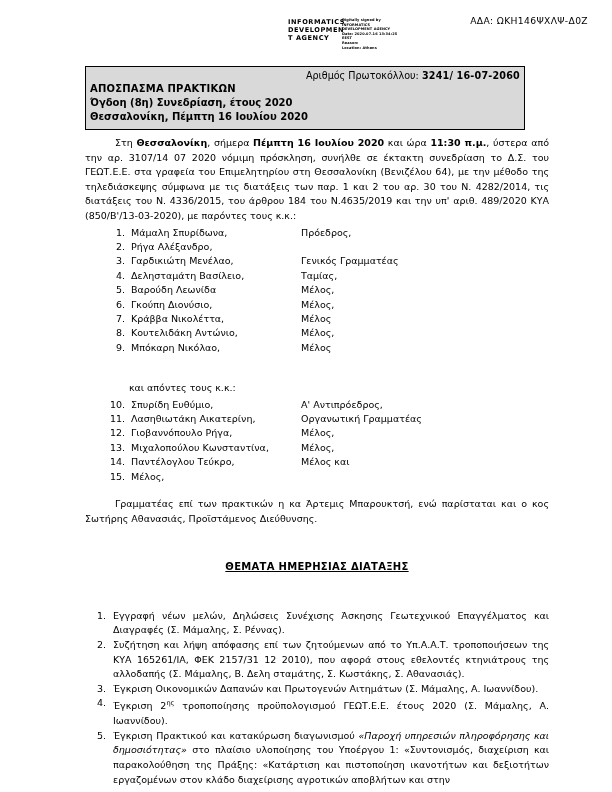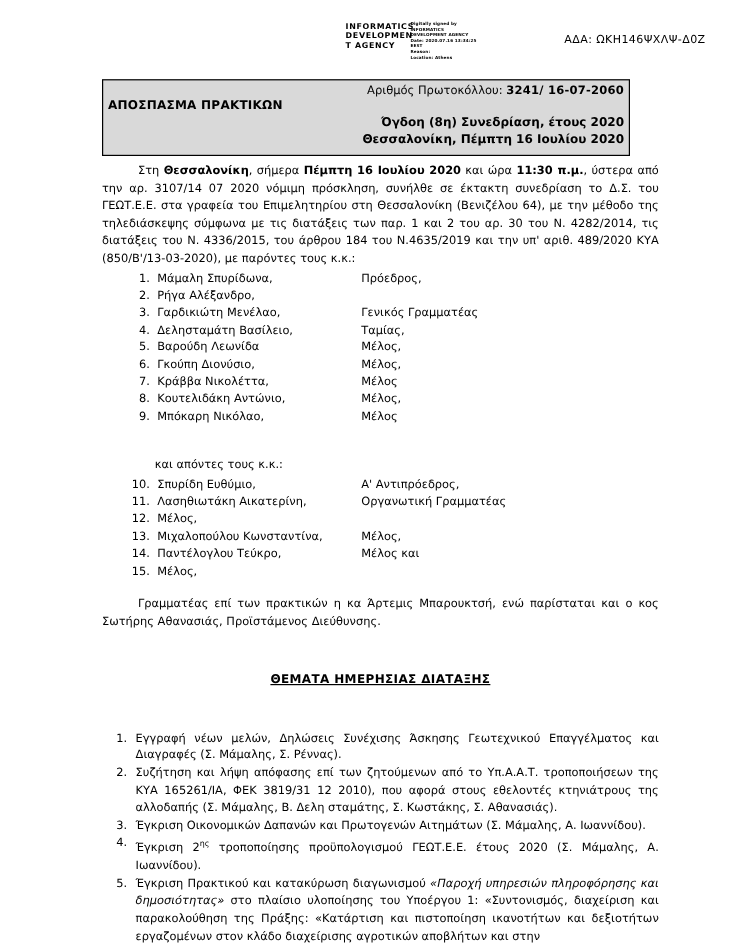--- a/index.html
+++ b/index.html
@@ -12,21 +12,21 @@
     height: 792px;
     position: relative;
     font-family: "DejaVu Sans", sans-serif;
     color: #000000;
     overflow: hidden;
   }
 
   
   .ada-line {
     position: absolute;
-    top: 28px;
+    top: 15px;
     left: 0;
     width: 588px;
     text-align: right;
     font-size: 9.2px;
     letter-spacing: 0.35px;
     white-space: nowrap;
   }
 
   
   .sig-block {
@@ -78,21 +78,21 @@
     letter-spacing: 0.2px;
   }
   .header-title {
     text-align: left;
     font-weight: bold;
     font-size: 10px;
     line-height: 14px;
     letter-spacing: 0.2px;
   }
   .header-sub {
-    text-align: right;
+    text-align: left;
     font-weight: bold;
     font-size: 10px;
     line-height: 14px;
   }
 
   
   .doc-body {
     position: absolute;
     left: 85px;
     top: 136px;
@@ -279,20 +279,21 @@
         <span class="nm">Σπυρίδη Ευθύμιο,</span>
         <span class="role">Α' Αντιπρόεδρος,</span>
       </li>
     <li>
         <span class="num">11.</span>
         <span class="nm">Λασηθιωτάκη Αικατερίνη,</span>
         <span class="role">Οργανωτική Γραμματέας</span>
       </li>
     <li>
         <span class="num">12.</span>
+        <span class="nm">Γιοβαννόπουλο Ρήγα,</span>
         <span class="role">Μέλος,</span>
       </li>
     <li>
         <span class="num">13.</span>
         <span class="nm">Μιχαλοπούλου Κωνσταντίνα,</span>
         <span class="role">Μέλος,</span>
       </li>
     <li>
         <span class="num">14.</span>
         <span class="nm">Παντέλογλου Τεύκρο,</span>
@@ -314,21 +315,21 @@
 
   <div class="gap-md"></div>
 
   <ol class="agenda">
     <li>
       <span class="anum">1.</span>
       <span class="atxt">Εγγραφή νέων μελών, Δηλώσεις Συνέχισης Άσκησης Γεωτεχνικού Επαγγέλματος  και Διαγραφές (Σ. Μάμαλης, Σ. Ρέννας).</span>
     </li>
     <li>
       <span class="anum">2.</span>
-      <span class="atxt">Συζήτηση και λήψη απόφασης επί των ζητούμενων από το Υπ.Α.Α.Τ. τροποποιήσεων της ΚΥΑ 165261/ΙΑ, ΦΕΚ 3819/31 12 2010), που αφορά στους εθελοντές κτηνιάτρους της αλλοδαπής (Σ. Μάμαλης, Β. Δελη  σταμάτης, Σ. Κωστάκης, Σ. Αθανασιάς).</span>
+      <span class="atxt">Συζήτηση και λήψη απόφασης επί των ζητούμενων από το Υπ.Α.Α.Τ. τροποποιήσεων της ΚΥΑ 165261/ΙΑ, ΦΕΚ 2157/31 12 2010), που αφορά στους εθελοντές κτηνιάτρους της αλλοδαπής (Σ. Μάμαλης, Β. Δελη  σταμάτης, Σ. Κωστάκης, Σ. Αθανασιάς).</span>
     </li>
     <li>
       <span class="anum">3.</span>
       <span class="atxt">Έγκριση Οικονομικών Δαπανών και Πρωτογενών Αιτημάτων (Σ. Μάμαλης, Α. Ιωαννίδου).</span>
     </li>
     <li>
       <span class="anum">4.</span>
       <span class="atxt"><span>Έγκριση 2</span><sup class="ord">ης</sup><span> τροποποίησης προϋπολογισμού ΓΕΩΤ.Ε.Ε. έτους 2020 (Σ. Μάμαλης, Α. Ιωαννίδου).</span></span>
     </li>
     <li>

